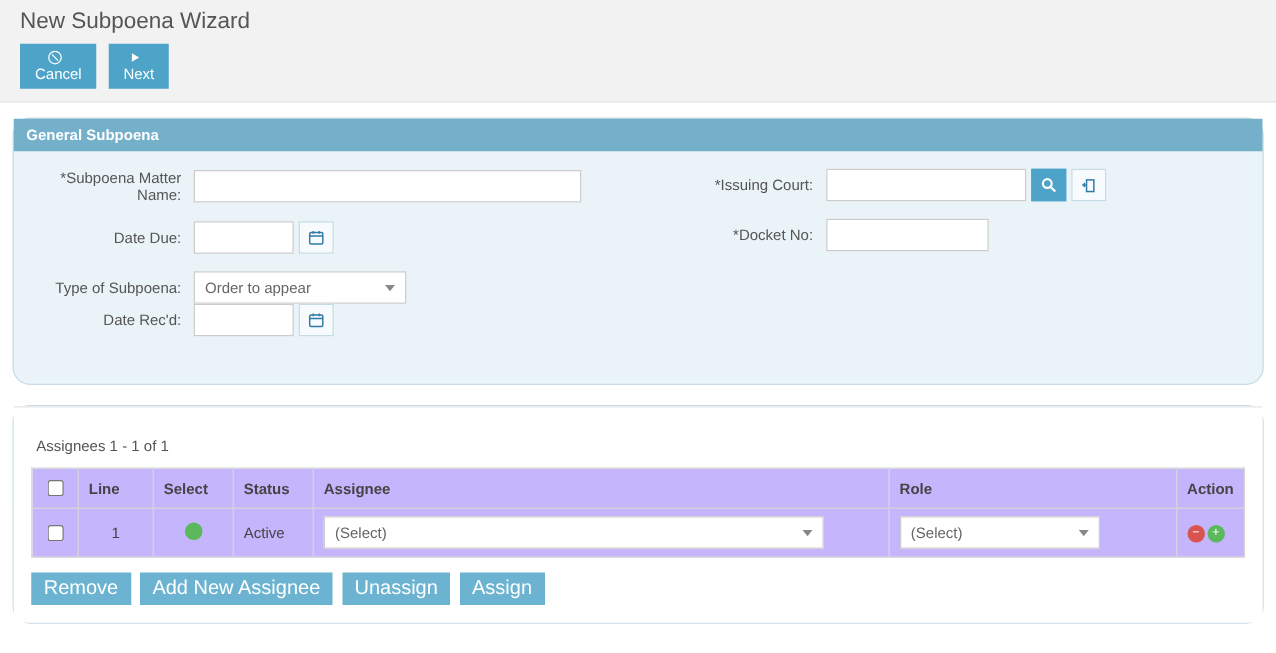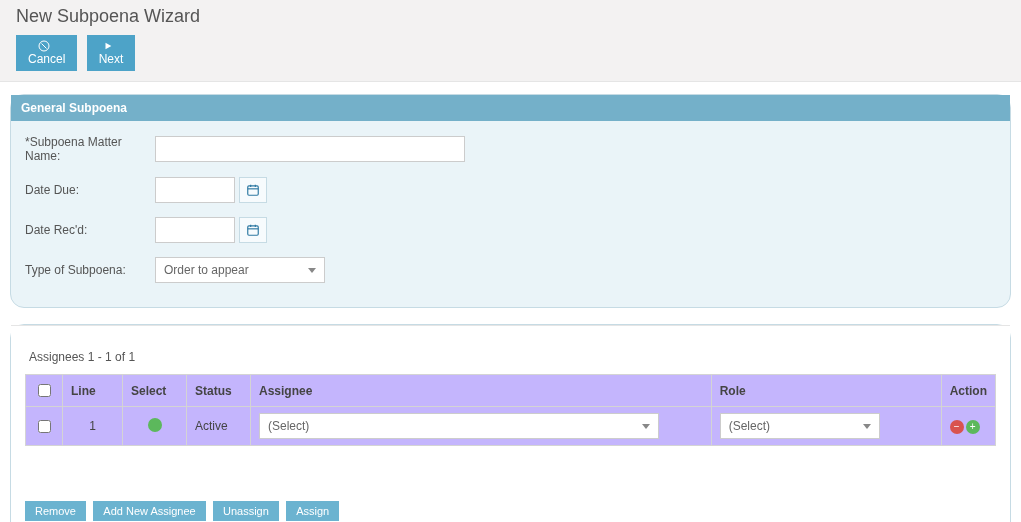--- a/index.html
+++ b/index.html
@@ -34,24 +34,23 @@
     margin-right: 6px;
     flex-direction: column;
   }
   .btn .icon { margin-right: 6px; fill:#fff; }
   .btn-sm {
     display: inline-block;
     background: #6bb3d0;
     color: #fff;
     border: none;
     padding: 4px 10px;
-    font-size: 11px;
+    font-size: 16px;
     cursor: pointer;
     margin-right: 4px;
-    margin-top: 43px;
   }
   .panel {
     margin: 12px 10px 16px 10px;
     border: 1px solid #c6dbe4;
     background: #eaf4f8;
     border-radius: 14px;
   }
   .panel-header {
     background: #74b0c9;
     color: #fff;
@@ -59,21 +58,21 @@
     padding: 6px 10px;
     font-size: 12px;
   }
   .panel-body { padding: 14px 14px 24px 14px; }
   .panel-body-white { padding: 14px 14px 14px 14px; background: #fff; border-top:1px solid #e5e5e5;}
   .form-cols { display: flex; gap: 60px; }
   .form-col { flex: 1; }
   .form-row { display: flex; align-items: center; margin-bottom: 14px; }
   .form-label {
     width: 130px;
-    text-align: left;
+    text-align: right;
     padding-right: 10px;
     font-size: 12px;
     color: #555;
   }
   .form-label.right-col { width: 120px; }
   input[type="text"].fld {
     border: 1px solid #ccc;
     padding: 4px 6px;
     font-size: 12px;
     height: 26px;
@@ -154,38 +153,61 @@
           <input type="text" class="fld fld-sm" value="" style="">
           <span class="date-btn">
             <svg width="14" height="14" viewBox="0 0 24 24" fill="none" stroke="#2f7aa3" stroke-width="2">
                 <rect x="3" y="5" width="18" height="16" rx="2"></rect>
                 <line x1="3" y1="10" x2="21" y2="10"></line>
                 <line x1="8" y1="3" x2="8" y2="7"></line>
                 <line x1="16" y1="3" x2="16" y2="7"></line>
               </svg>
           </span>
         </div>
+        <div class="form-row" style="margin-bottom:0;">
+          <div class="form-label">Type of Subpoena:</div>
+          <div class="select-like sub-type">
+            <span>Order to appear</span>
+            <span class="tri"></span>
+          </div>
+        </div>
         <div class="form-row">
           <div class="form-label">Date Rec'd:</div>
           <input type="text" class="fld fld-sm" value="" style="">
           <span class="date-btn">
             <svg width="14" height="14" viewBox="0 0 24 24" fill="none" stroke="#2f7aa3" stroke-width="2">
                 <rect x="3" y="5" width="18" height="16" rx="2"></rect>
                 <line x1="3" y1="10" x2="21" y2="10"></line>
                 <line x1="8" y1="3" x2="8" y2="7"></line>
                 <line x1="16" y1="3" x2="16" y2="7"></line>
               </svg>
           </span>
         </div>
-        <div class="form-row" style="margin-bottom:0;">
-          <div class="form-label">Type of Subpoena:</div>
-          <div class="select-like sub-type">
-            <span>Order to appear</span>
-            <span class="tri"></span>
-          </div>
+      </div>
+      <div class="form-col">
+        <div class="form-row">
+          <div class="form-label right-col">*Issuing Court:</div>
+          <input type="text" class="fld fld-med" value="" style="">
+          <span class="lookup-btn">
+            <svg width="14" height="14" viewBox="0 0 24 24" fill="none" stroke="#fff" stroke-width="3">
+                <circle cx="10" cy="10" r="6"></circle>
+                <line x1="15" y1="15" x2="21" y2="21"></line>
+              </svg>
+          </span>
+          <span class="assoc-btn">
+            <svg width="14" height="14" viewBox="0 0 24 24" fill="none" stroke="#2f7aa3" stroke-width="2">
+                <rect x="9" y="5" width="10" height="16"></rect>
+                <line x1="3" y1="12" x2="9" y2="12"></line>
+                <line x1="6" y1="9" x2="6" y2="15"></line>
+              </svg>
+          </span>
+        </div>
+        <div class="form-row">
+          <div class="form-label right-col">*Docket No:</div>
+          <input type="text" class="fld fld-docket" value="" style="">
         </div>
       </div>
     </div>
   </div>
 </div>
 
 <div class="panel" style="background:#fff;">
   <div class="panel-body-white">
     <div class="assignee-count">Assignees 1 - 1 of 1</div>
     <table class="grid">

